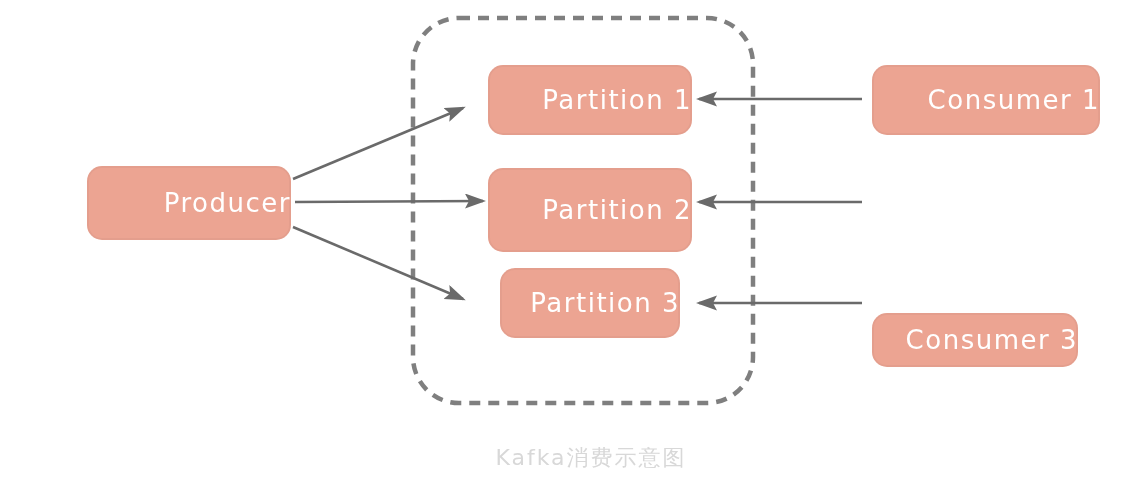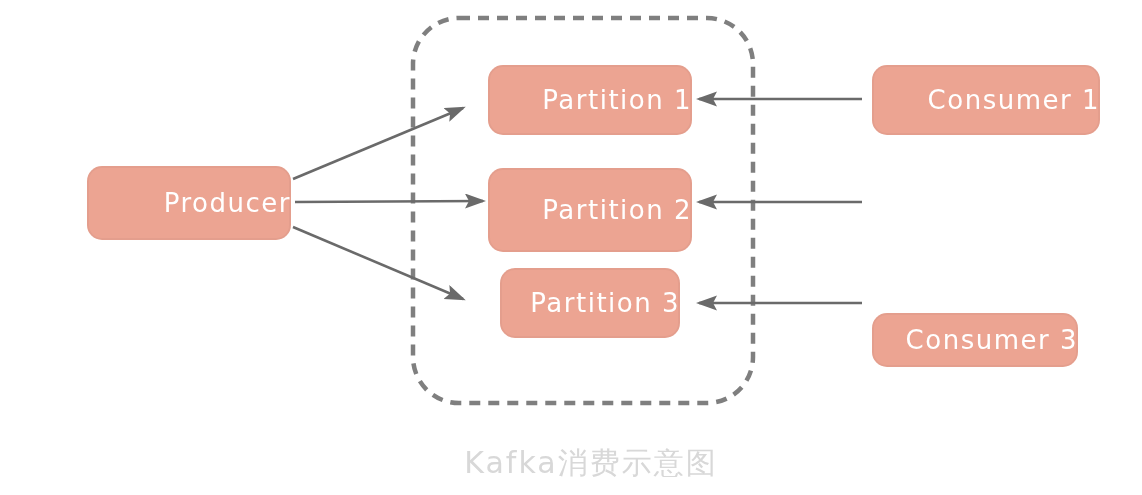--- a/index.html
+++ b/index.html
@@ -56,21 +56,21 @@
   .node-consumer-1 { left: 872px; top: 65px;  width: 206px; height: 70px; padding-left: 22px; }
   .node-consumer-2 { left: 872px; top: 168px; width: 206px; height: 70px; }
   .node-consumer-3 { left: 872px; top: 268px; width: 206px; height: 54px; margin-top: 45px; }
   .caption {
     position: absolute;
     left: 391px;
     top: 443px;
     width: 400px;
     text-align: center;
     color: var(--caption-color, #D8D8D8);
-    font-size: 30px;
+    font-size: 22px;
     letter-spacing: 2px;
     white-space: nowrap;
   }
 </style>
 </head>
 <body>
 
 <div class="canvas">
 
   <svg class="svg-layer" viewBox="0 0 1142 495" xmlns="http://www.w3.org/2000/svg">

